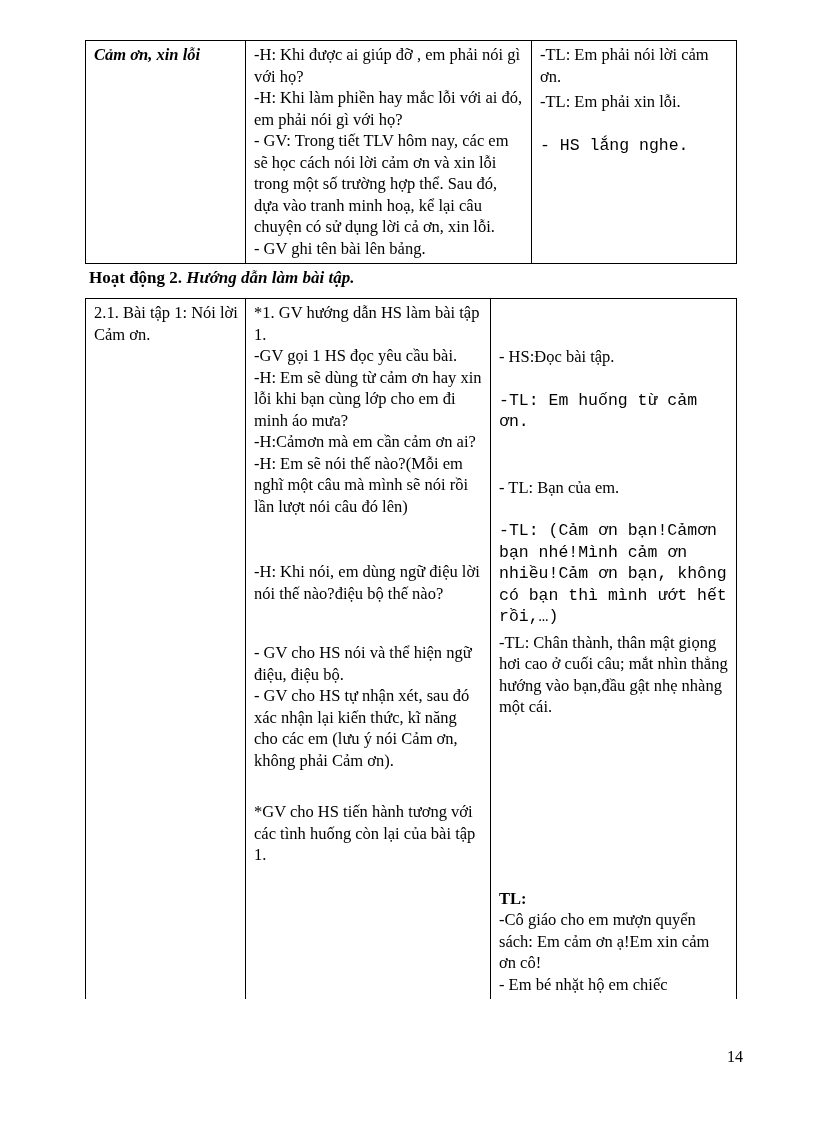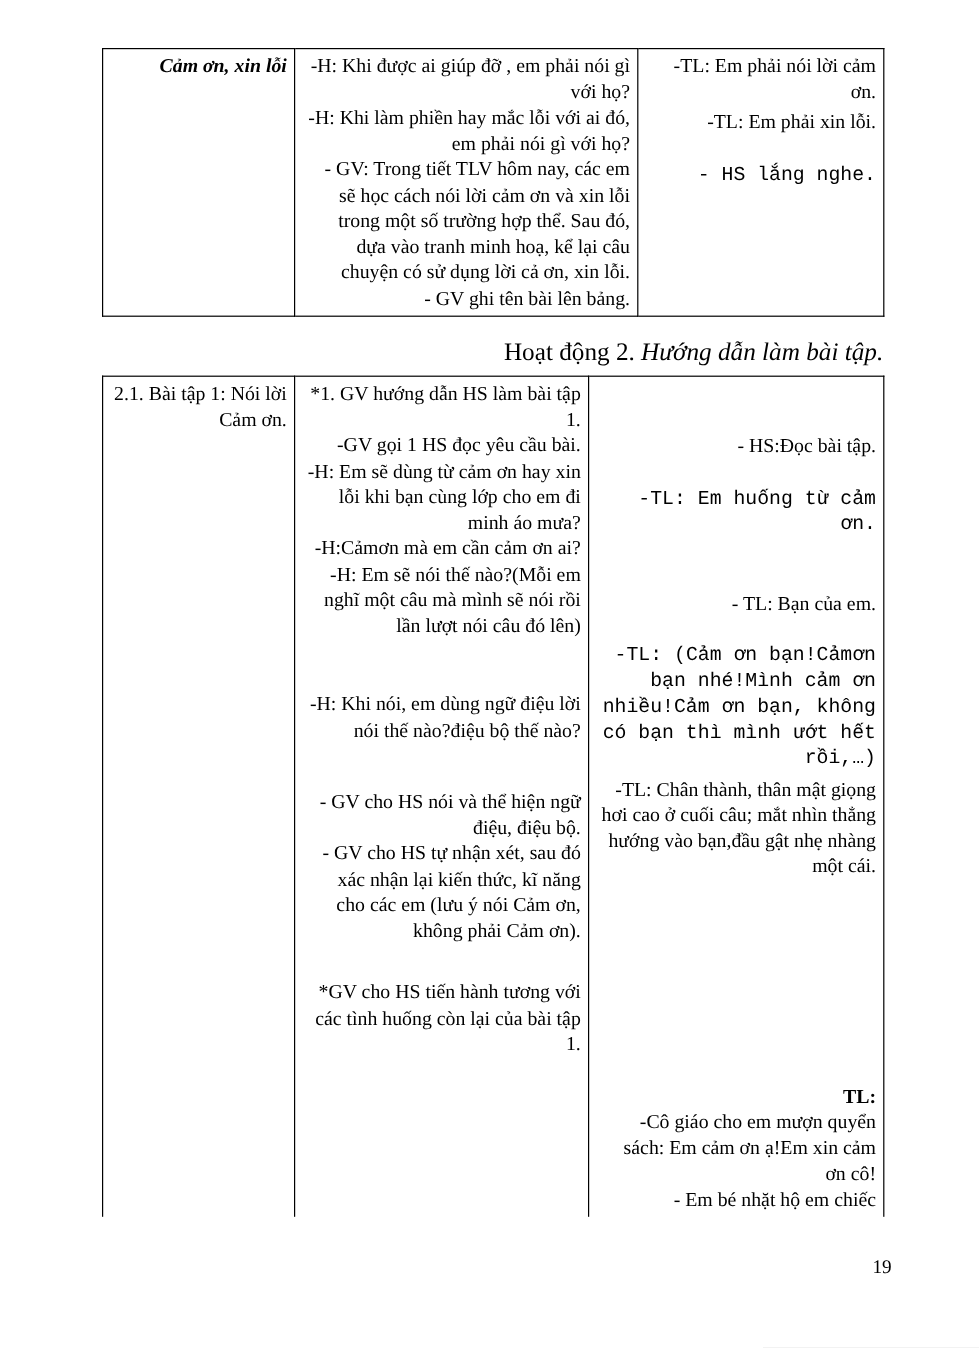--- a/index.html
+++ b/index.html
@@ -1,35 +1,35 @@
 <!DOCTYPE html>
 <html><head>
 <meta charset="utf-8">
 <style>
-  * { margin: 0; padding: 0; box-sizing: border-box; text-align: right; }
+  * { margin: 0; padding: 0; box-sizing: border-box; }
   html, body { background: #e8e8e8; }
   .page {
     width: 816px; height: 1123px;
     margin: 0 auto;
     background: #ffffff;
     position: relative;
     font-family: "Liberation Serif", "DejaVu Serif", serif;
     font-size: 16.5px;
     line-height: 21.5px;
     color: #000;
     overflow: hidden;
   }
   .content { position: absolute; top: 40px; left: 85px; width: 651px; }
   table { border-collapse: collapse; table-layout: fixed; width: 651px; }
   td { border: 1.5px solid #000; vertical-align: top; padding: 3px 6px 4px 8px; }
   .t2 { margin-top: 9px; }
   .t2 td { border-bottom: none; }
   p { margin: 0; }
   .bi { font-weight: bold; font-style: italic; }
-  .heading { margin-top: 18px; margin-left: 4px; font-weight: normal; font-size: 21px; line-height: 22px; }
+  .heading { margin-top: 3px; margin-left: 4px; font-weight: bold; font-size: 17px; line-height: 22px; }
   .heading .it { font-style: italic; }
   
   .g05 { margin-top: 4px; }
   .g1  { margin-top: 22px; font-family: Liberation Mono, monospace; }
   .g15 { margin-top: 30px; }
   .g2  { margin-top: 44px; }
   .g3  { margin-top: 38px; }
   .gxl { margin-top: 170px; font-weight: bold; }
   .pageno {
     position: absolute; top: 1046px; left: 727px;
@@ -103,14 +103,14 @@
           <p class="gxl">TL:</p>
           <p>-Cô giáo cho em mượn quyển sách: Em cảm ơn ạ!Em xin cảm ơn cô!</p>
           <p>- Em bé nhặt hộ em chiếc</p>
         </td>
       </tr>
     </tbody>
       </table>
 
   </div>
 
-  <div class="pageno">19</div>
+  <div class="pageno">14</div>
 </div>
 
 </body></html>

